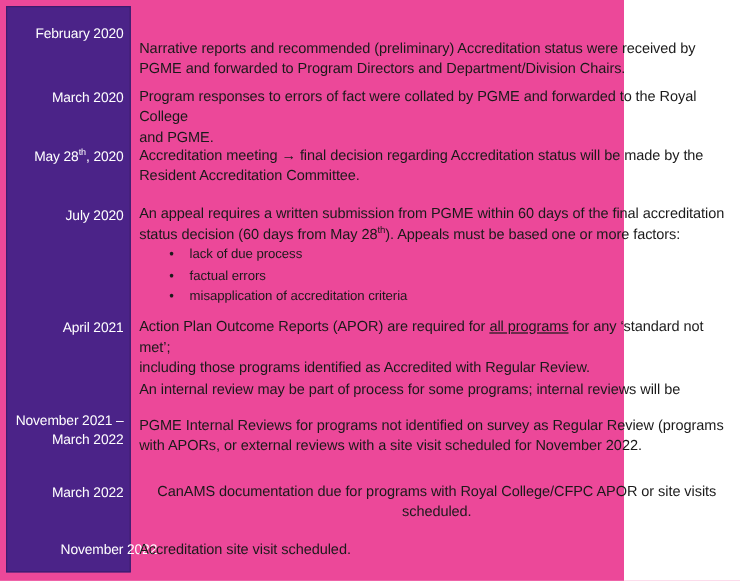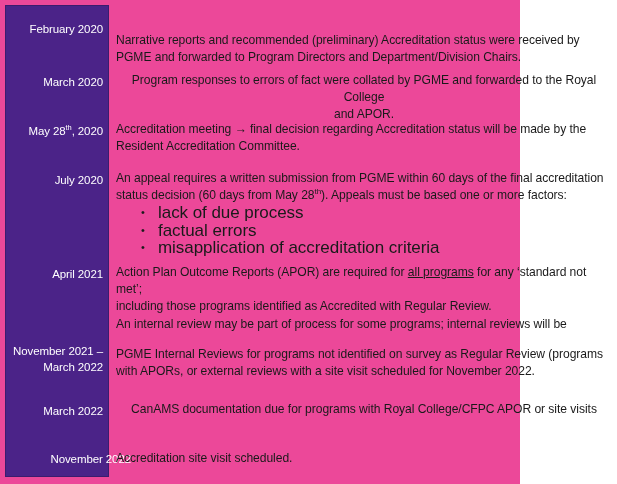--- a/index.html
+++ b/index.html
@@ -79,21 +79,21 @@
     text-decoration: underline;
   }
   ul.bullets {
     margin: 0;
     padding: 0 0 0 42px;
     list-style: none;
   }
   ul.bullets li {
     position: relative;
     line-height: 17.2px;
-    font-size: 17px;
+    font-size: 11px;
   }
   ul.bullets li::before {
     content: "\2022";
     position: absolute;
     left: -17px;
     top: 0;
     font-size: 11px;
   }
 </style>
 </head>
@@ -108,23 +108,23 @@
     <div class="row">
       <div class="date-cell" style="top:22px;">February 2020</div>
       <div class="body-cell" style="top:20px;margin-top:12px;">
         <p>Narrative reports and recommended (preliminary) Accreditation status were received by</p>
         <p>PGME and forwarded to Program Directors and Department/Division Chairs.</p>
       </div>
     </div>
 
     <div class="row">
       <div class="date-cell" style="top:75px;">March 2020</div>
-      <div class="body-cell" style="top:72px;text-align:center;">
+      <div class="body-cell" style="top:72px;">
         <p>Program responses to errors of fact were collated by PGME and forwarded to the Royal College</p>
-        <p>and APOR.</p>
+        <p>and PGME.</p>
       </div>
     </div>
 
     <div class="row">
       <div class="date-cell" style="top:124px;"><span>May 28</span><sup>th</sup><span>, 2020</span></div>
       <div class="body-cell" style="top:121px;">
         <p>Accreditation meeting → final decision regarding Accreditation status will be made by the</p>
         <p>Resident Accreditation Committee.</p>
       </div>
     </div>
@@ -157,20 +157,21 @@
       <div class="body-cell" style="top:346px;">
         <p>PGME Internal Reviews for programs not identified on survey as Regular Review (programs</p>
         <p>with APORs, or external reviews with a site visit scheduled for November 2022.</p>
       </div>
     </div>
 
     <div class="row">
       <div class="date-cell" style="top:404px;">March 2022</div>
       <div class="body-cell" style="top:401px;text-align:center;">
         <p>CanAMS documentation due for programs with Royal College/CFPC APOR or site visits</p>
+        <p>scheduled.</p>
       </div>
     </div>
 
     <div class="row">
       <div class="date-cell" style="top:452px;padding-left:28px;">November 2022</div>
       <div class="body-cell" style="top:450px;">
         <p>Accreditation site visit scheduled.</p>
       </div>
     </div>
 

